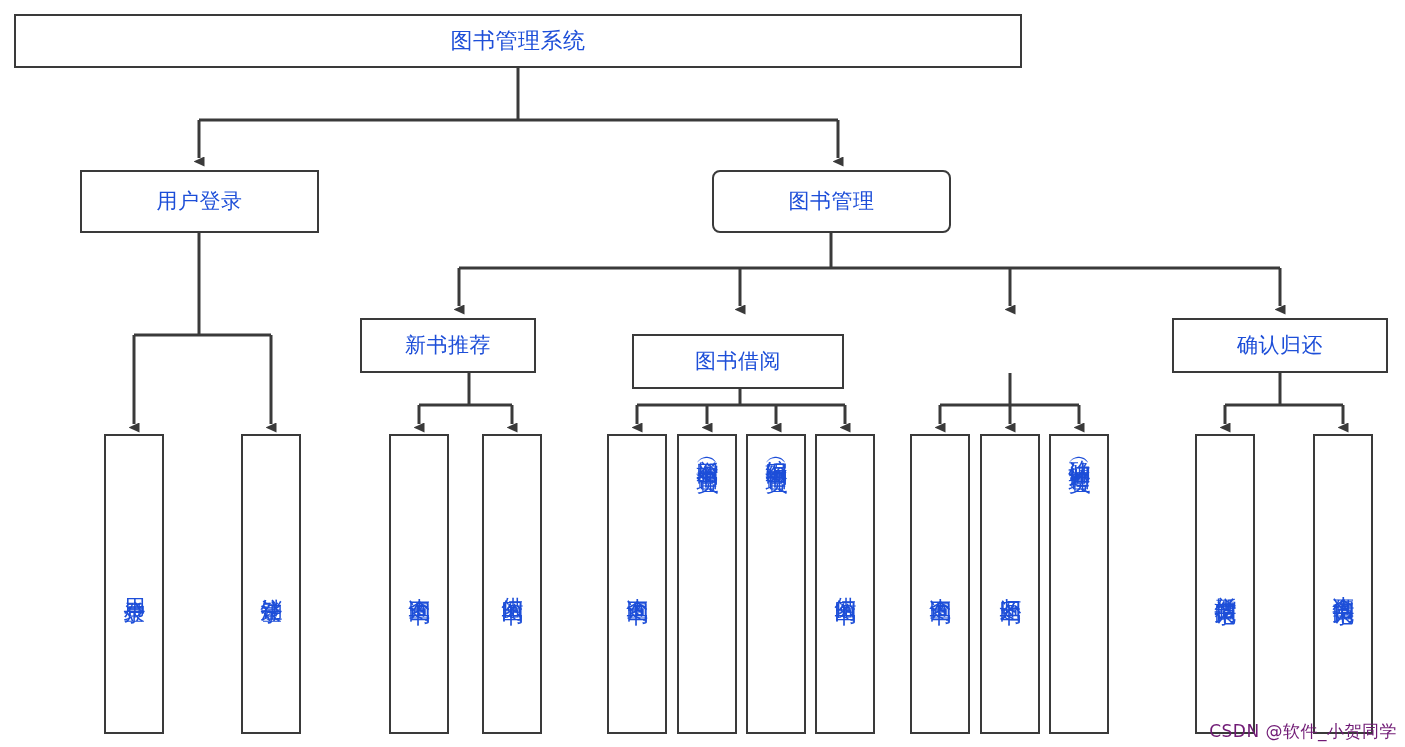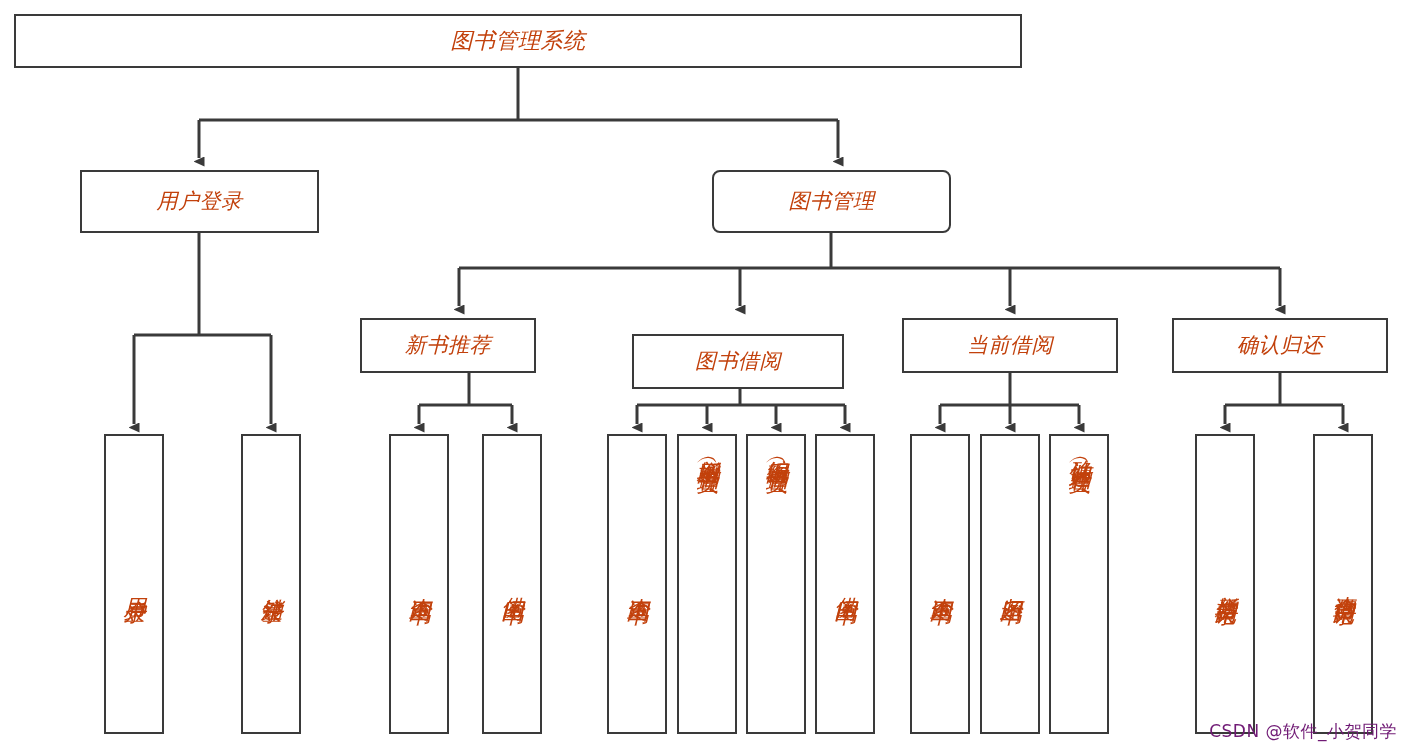--- a/index.html
+++ b/index.html
@@ -36,23 +36,22 @@
     border: 2px solid #3a3a3a;
     display: flex;
     align-items: center;
     justify-content: center;
     overflow: hidden;
   }
   .node .label {
     display: block;
     line-height: 1.02;
     letter-spacing: 0.5px;
-    color: #c2410c;
+    color: #1d4ed8;
     white-space: pre-line;
-    font-style: italic;
   }
   
   .node.horiz .label {
     font-size: 21px;
     text-align: center;
   }
   .node.root .label {
     font-size: 22px;
   }
   
@@ -149,23 +148,20 @@
   <div class="node horiz" style="left:712px; top:170px; width:239px; height:63px;border-radius:8px;">
     <span class="label">图书管理</span>
   </div>
 
   <div class="node horiz" style="left:360px; top:318px; width:176px; height:55px;">
     <span class="label">新书推荐</span>
   </div>
   <div class="node horiz" style="left:632px; top:318px; width:212px; height:55px;margin-top:16px;">
     <span class="label">图书借阅</span>
   </div>
-  <div class="node horiz" style="left:902px; top:318px; width:216px; height:55px;">
-    <span class="label">当前借阅</span>
-  </div>
   <div class="node horiz" style="left:1172px; top:318px; width:216px; height:55px;">
     <span class="label">确认归还</span>
   </div>
 
   <div class="node vert" style="left:104px; top:434px; width:60px; height:300px;">
     <span class="label">用户登录</span>
   </div>
   <div class="node vert" style="left:241px; top:434px; width:60px; height:300px;">
     <span class="label">注销登录</span>
   </div>

